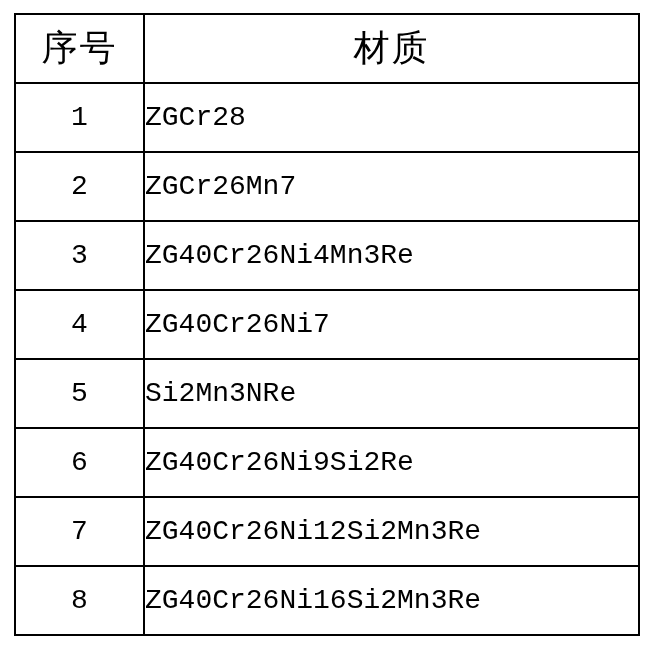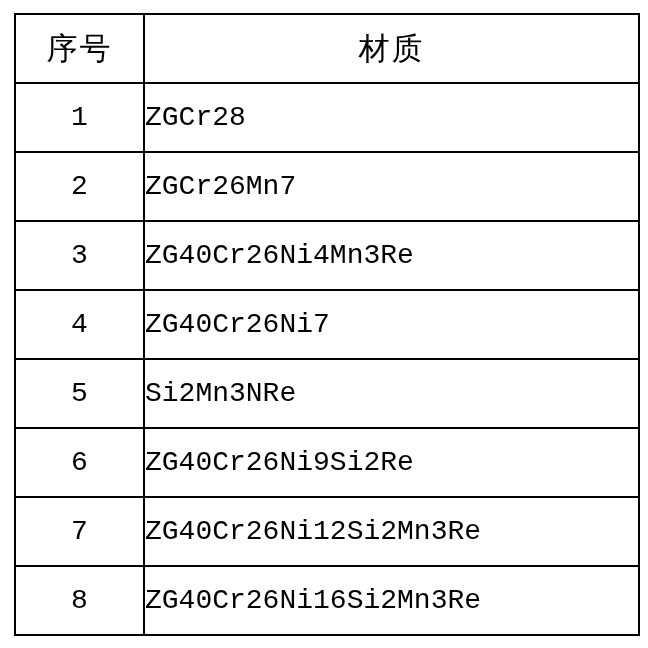--- a/index.html
+++ b/index.html
@@ -35,21 +35,21 @@
     vertical-align: middle;
     background: #ffffff;
     overflow: hidden;
     white-space: nowrap;
   }
   col.col-index { width: 129px; }
   col.col-material { width: 495px; }
   th.header-cell {
     text-align: center;
     font-family: "Liberation Serif", "DejaVu Serif", serif;
-    font-size: 31px;
+    font-size: 36px;
     letter-spacing: 2px;
   }
   td.index-cell {
     text-align: center;
   }
   td.material-cell {
     text-align: left;
     padding-left: 7px;
   }
 </style>

